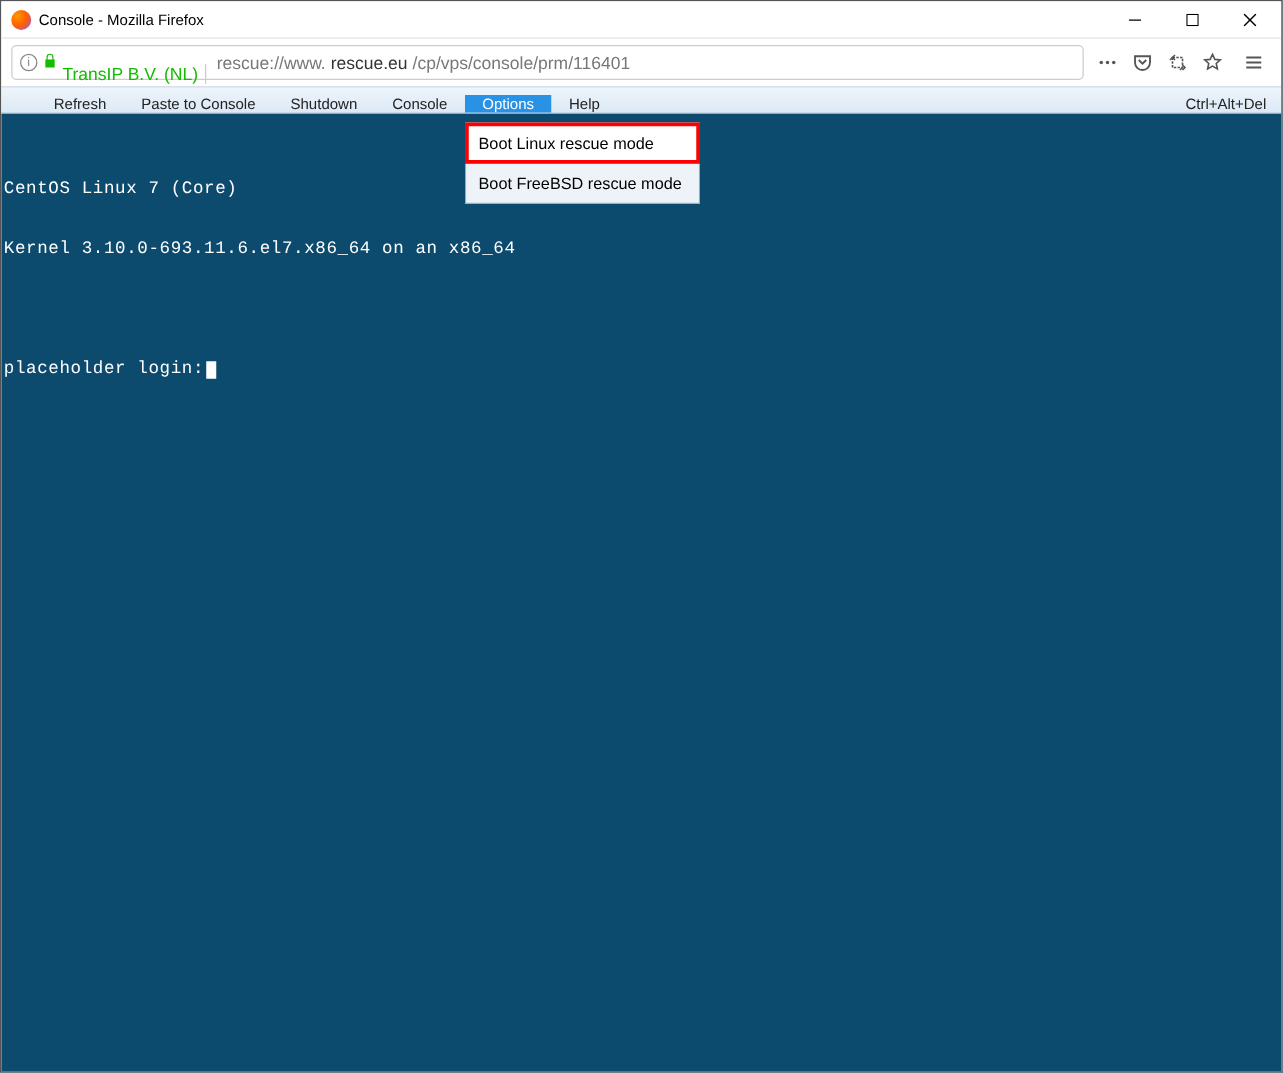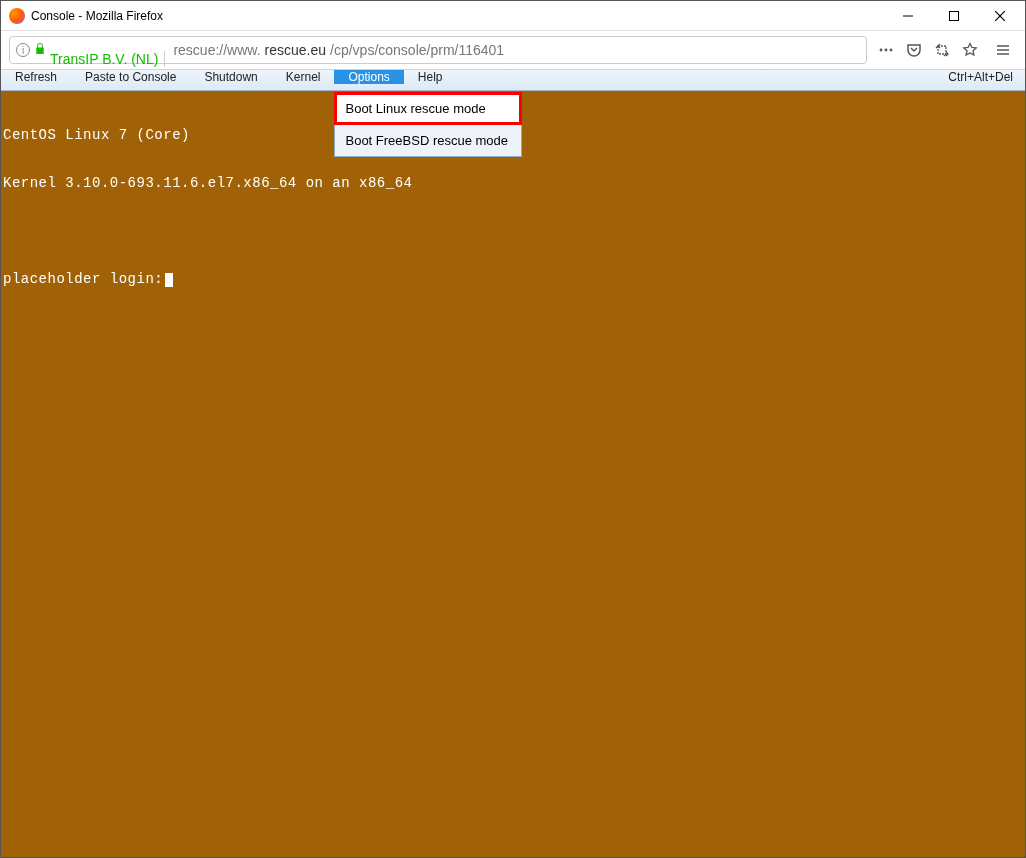--- a/index.html
+++ b/index.html
@@ -73,23 +73,24 @@
     .ti svg { width:16px; height:16px; }
     .hamburger { width:28px;height:28px;display:flex;align-items:center;justify-content:center; }
 
     
     .menubar {
       height: 22px;
       background: linear-gradient(#eef5fb, #dce9f5);
       border-top: 1px solid #c9d7e4;
       border-bottom: 1px solid #a6b9cd;
       display: flex;
-      align-items: flex-start;
+      align-items: flex-end;
       font-size: 12px;
       color: #222;
+      padding-left: 28px;
     }
     .menu-item {
       padding: 0 14px;
       display:flex; align-items:center;
       cursor: default;
       position: relative;
     }
     .menu-item.active {
       background: #2a92e4;
       color: #fff;
@@ -115,26 +116,26 @@
     }
     .dd-item.highlighted {
       background: #fff;
       outline: 3px solid #ff0000;
       outline-offset: -2px;
     }
     .dd-sep { height:1px; background:#c0d0e0; }
 
     
     .terminal {
-      background: #a16207;
+      background: #0c4a6e;
       color: #fff;
       font-family: "Courier New", monospace;
       font-size: 14px;
       line-height: 16px;
-      padding: 4px 2px;
+      padding: 20px 2px;
       height: calc(858px - 30px - 38px - 22px);
       white-space: pre;
       letter-spacing: 0.5px;
       position: relative;
     }
     .terminal .line { min-height:16px; }
     .cursor { display:inline-block; width:8px; height:14px; background:#fff; vertical-align:text-bottom; margin-left:2px; }
   </style>
 </head>
 <body>
@@ -207,21 +208,21 @@
         <line x1="2" y1="8" x2="14" y2="8" stroke="#555" stroke-width="1.5"></line>
         <line x1="2" y1="12" x2="14" y2="12" stroke="#555" stroke-width="1.5"></line>
       </svg>
   </div>
 </div>
 
 <div class="menubar">
   <div class="menu-item">Refresh</div>
   <div class="menu-item">Paste to Console</div>
   <div class="menu-item">Shutdown</div>
-  <div class="menu-item">Kernel</div>
+  <div class="menu-item">Console</div>
   <div class="menu-item active">
     <span>Options</span>
     <div class="dropdown">
       <div class="dd-item highlighted">Boot Linux rescue mode</div>
       <div class="dd-sep"></div>
       <div class="dd-item">Boot FreeBSD rescue mode</div>
     </div>
   </div>
   <div class="menu-item">Help</div>
   <div class="menu-spacer"></div>

